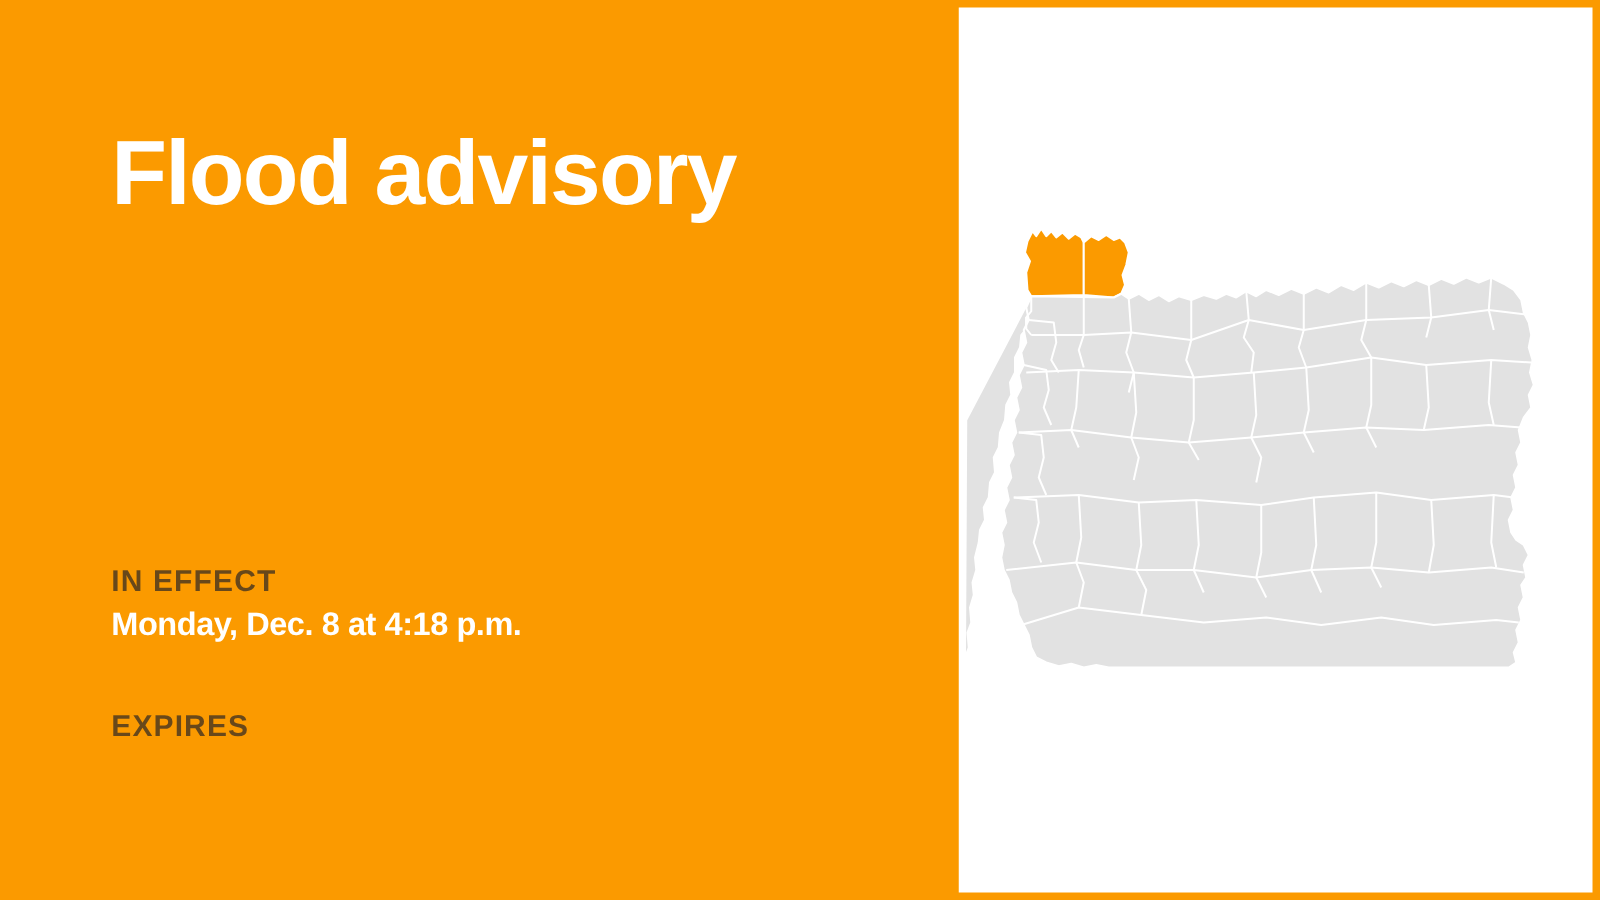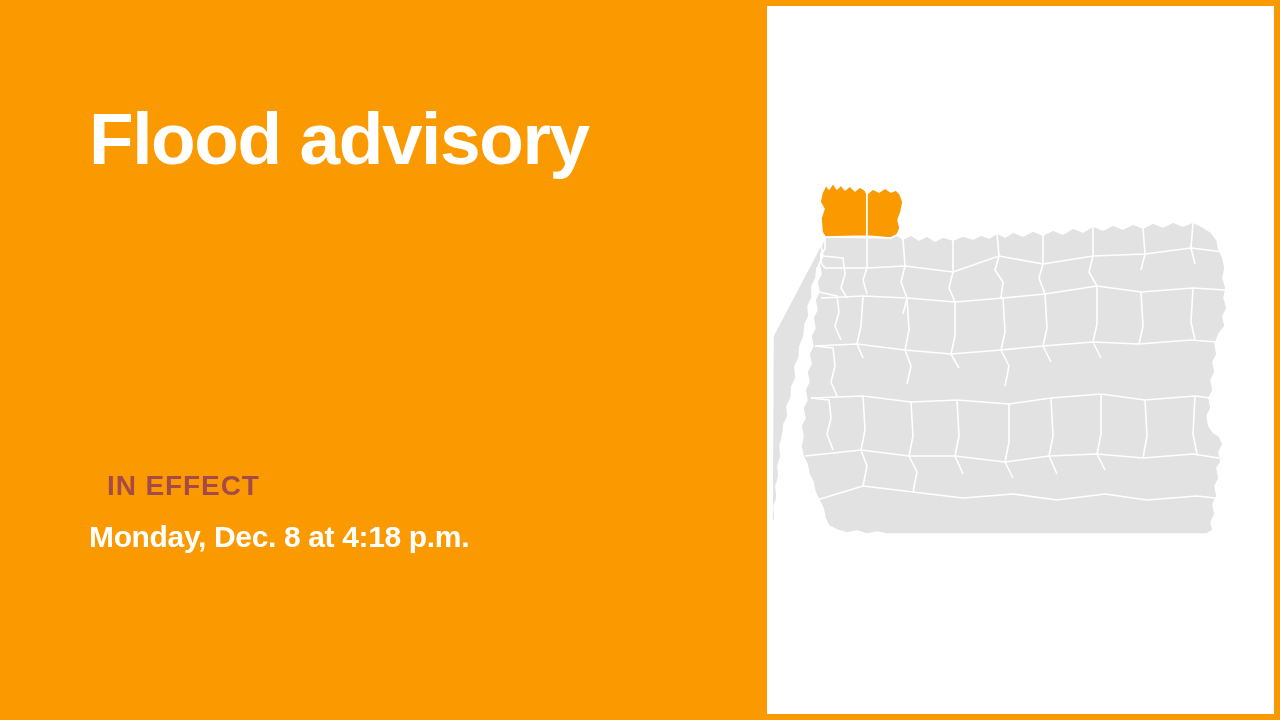--- a/index.html
+++ b/index.html
@@ -48,33 +48,33 @@
 
   .time-block {
     position: absolute;
     left: 89px;
     width: 640px;
   }
   #in-effect-block  { top: 436px; }
   #expires-block    { top: 552px; }
 
   .time-label {
-    margin: 18px;
-    font-size: 28px;
+    margin: 0;
+    font-size: 24px;
     font-weight: bold;
     letter-spacing: 0.9px;
     line-height: 1.15;
-    color: #701a75;
+    color: #0f172a;
     opacity: 0.62;
     white-space: nowrap;
   }
 
   .time-value {
     margin: 5px 0 0 0;
-    font-size: 30px;
+    font-size: 26px;
     font-weight: bold;
     letter-spacing: -0.35px;
     line-height: 1.15;
     color: #ffffff;
     white-space: nowrap;
   }
 
   
   #map-panel {
     position: absolute;
@@ -115,20 +115,21 @@
   <div id="left-panel">
 
     <h1 id="alert-title">Flood advisory</h1>
 
     <div class="time-block" id="in-effect-block">
       <p class="time-label">IN EFFECT</p>
       <p class="time-value">Monday, Dec. 8 at 4:18 p.m.</p>
     </div>
 
     <div class="time-block" id="expires-block">
+      <p class="time-label">EXPIRES</p>
     </div>
 
   </div>
 
   <div id="map-panel">
     <svg id="map-svg" viewBox="0 0 507 708" preserveAspectRatio="xMidYMid meet">
 
       <g>
 
         <path class="county alerted" d="M55 187 L59 179 L62 183 L66 177 L70 183 L74 179 L78 184 L83 180

